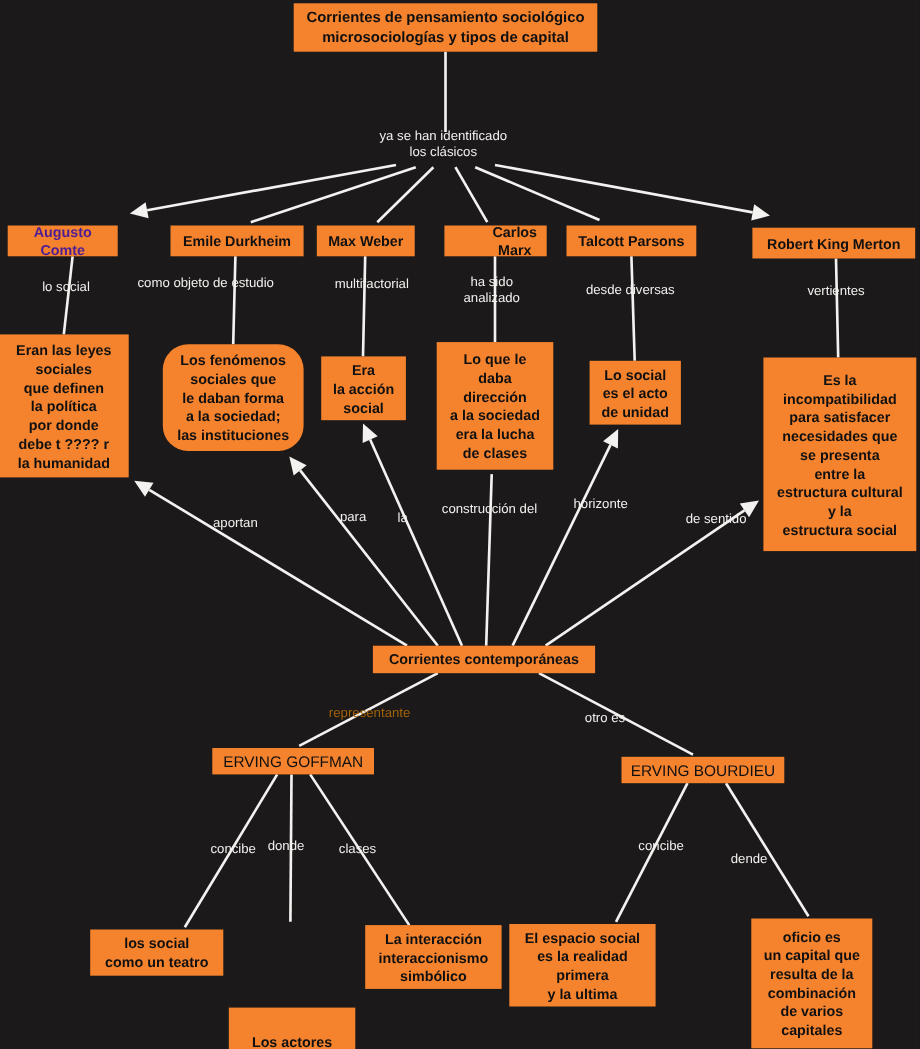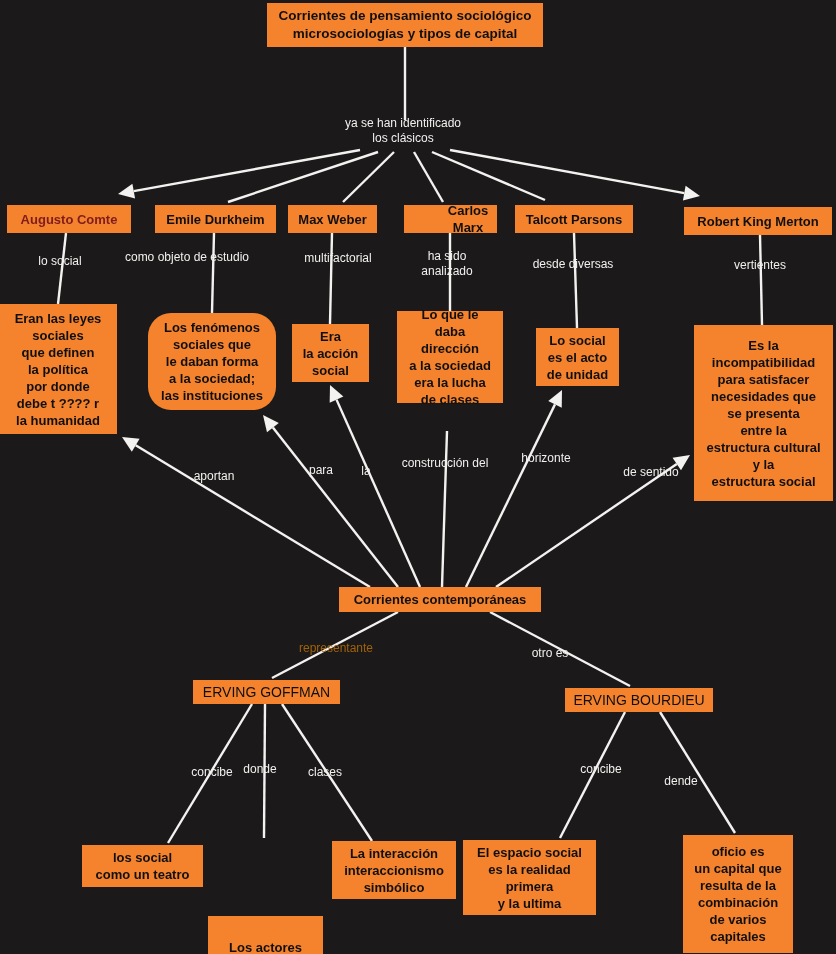--- a/index.html
+++ b/index.html
@@ -174,42 +174,42 @@
       <div class="elabel" style="left: 550px; top: 653px; color: rgb(242, 240, 238);">otro es</div>
       <div class="elabel" style="left: 212px; top: 772px; color: rgb(242, 240, 238);">concibe</div>
       <div class="elabel" style="left: 260px; top: 769px; color: rgb(242, 240, 238);">donde</div>
       <div class="elabel" style="left: 325px; top: 772px; color: rgb(242, 240, 238);">clases</div>
       <div class="elabel" style="left: 601px; top: 769px; color: rgb(242, 240, 238);">concibe</div>
       <div class="elabel" style="left: 681px; top: 781px; color: rgb(242, 240, 238);">dende</div>
     </div>
   <div id="nodes">
       <div class="node title" style="left: 267px; top: 3px; width: 276px; height: 44px; background: rgb(245, 131, 46); color: rgb(17, 16, 16);">Corrientes de pensamiento sociológico
 microsociologías y tipos de capital</div>
-      <div class="node" style="left: 7px; top: 205px; width: 124px; height: 28px; background: rgb(245, 131, 46); color: #7f1d1d;">Augusto Comte</div>
+      <div class="node" style="left: 7px; top: 205px; width: 100px; height: 28px; background: rgb(245, 131, 46); color: #4c1d95;">Augusto Comte</div>
       <div class="node" style="left: 155px; top: 205px; width: 121px; height: 28px; background: rgb(245, 131, 46); color: rgb(17, 16, 16);">Emile Durkheim</div>
       <div class="node" style="left: 288px; top: 205px; width: 89px; height: 28px; background: rgb(245, 131, 46); color: rgb(17, 16, 16);">Max Weber</div>
       <div class="node" style="left: 404px; top: 205px; width: 93px; height: 28px; background: rgb(245, 131, 46); color: rgb(17, 16, 16); padding-left: 40px;">Carlos Marx</div>
       <div class="node" style="left: 515px; top: 205px; width: 118px; height: 28px; background: rgb(245, 131, 46); color: rgb(17, 16, 16);">Talcott Parsons</div>
       <div class="node" style="left: 684px; top: 207px; width: 148px; height: 28px; background: rgb(245, 131, 46); color: rgb(17, 16, 16);">Robert King Merton</div>
       <div class="node" style="left: -1px; top: 304px; width: 118px; height: 130px; background: rgb(245, 131, 46); color: rgb(17, 16, 16);">Eran las leyes
 sociales
 que definen
 la política
 por donde
 debe t ???? r
 la humanidad</div>
       <div class="node" style="left: 148px; top: 313px; width: 128px; height: 97px; background: rgb(245, 131, 46); color: rgb(17, 16, 16); border-radius: 23px;">Los fenómenos
 sociales que
 le daban forma
 a la sociedad;
 las instituciones</div>
       <div class="node" style="left: 292px; top: 324px; width: 77px; height: 58px; background: rgb(245, 131, 46); color: rgb(17, 16, 16);">Era
 la acción
 social</div>
-      <div class="node" style="left: 397px; top: 311px; width: 106px; height: 92px; background: rgb(245, 131, 46); color: rgb(17, 16, 16);">Lo que le
+      <div class="node" style="left: 397px; top: 311px; width: 106px; height: 116px; background: rgb(245, 131, 46); color: rgb(17, 16, 16);">Lo que le
 daba
 dirección
 a la sociedad
 era la lucha
 de clases</div>
       <div class="node" style="left: 536px; top: 328px; width: 83px; height: 58px; background: rgb(245, 131, 46); color: rgb(17, 16, 16);">Lo social
 es el acto
 de unidad</div>
       <div class="node" style="left: 694px; top: 325px; width: 139px; height: 176px; background: rgb(245, 131, 46); color: rgb(17, 16, 16);">Es la
 incompatibilidad

